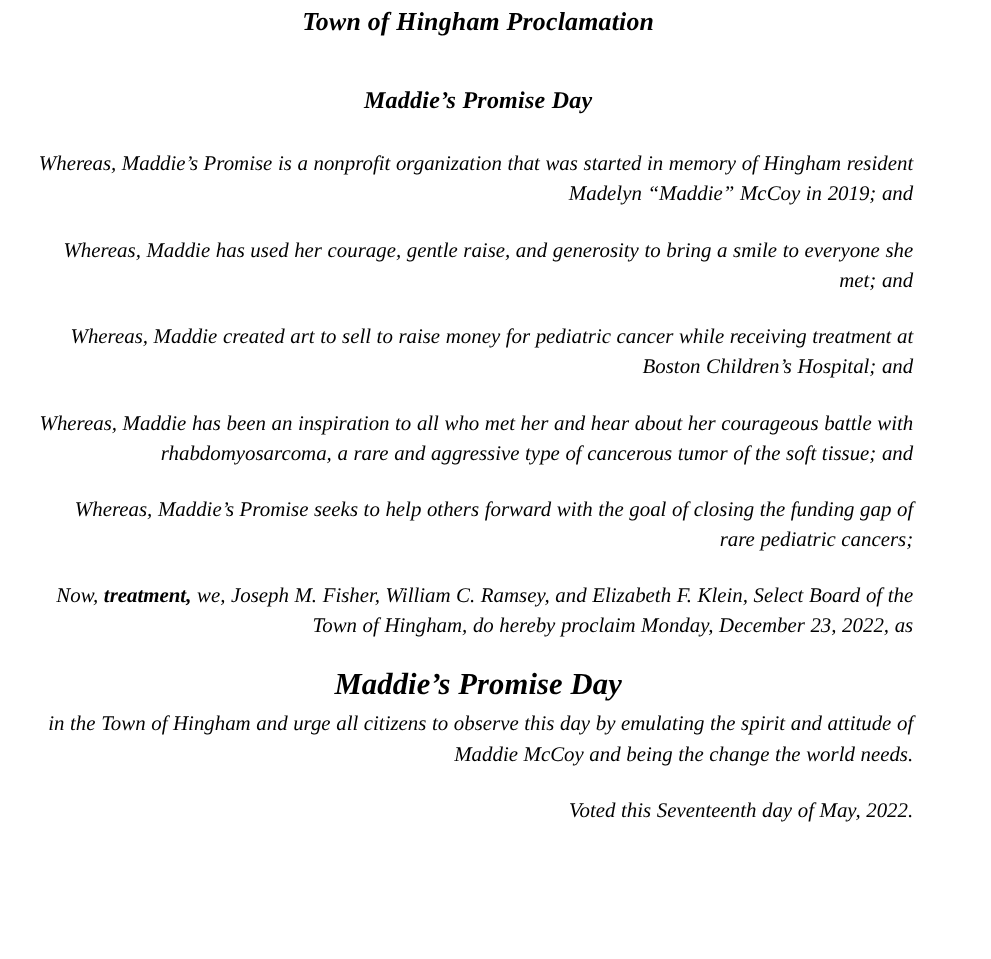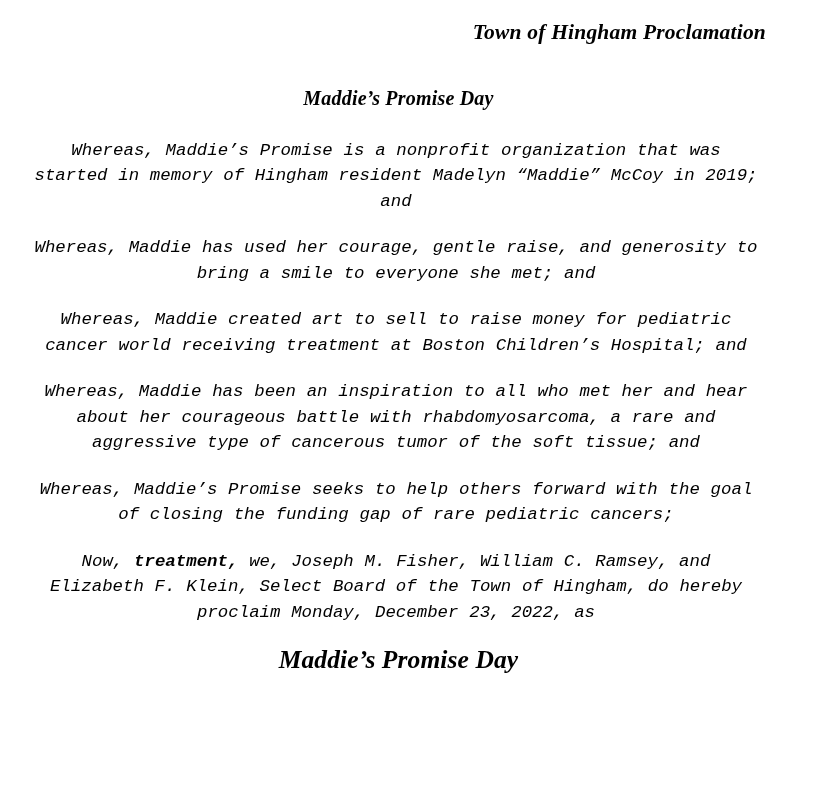--- a/index.html
+++ b/index.html
@@ -19,27 +19,27 @@
   .page {
     position: relative;
     width: 826px;
     height: 799px;
     box-sizing: border-box;
     padding: 0 50px 0 31px;
   }
 
   
   .title-main {
-    text-align: right;
+    text-align: center;
     font-weight: bold;
     font-style: italic;
     font-size: 21.5px;
     letter-spacing: 0.2px;
     line-height: 1;
-    padding-top: 22px;
+    padding-top: 8px;
     margin: 0;
     padding-right: 10px;
   }
 
   .title-sub {
     text-align: center;
     font-weight: bold;
     font-style: italic;
     font-size: 20px;
     letter-spacing: 0.2px;
@@ -66,23 +66,22 @@
   .body-block {
     padding-top: 30px;
     padding-right: 15px;
   }
 
   .para {
     font-style: italic;
     font-size: 17.4px;
     line-height: 25.5px;
     margin: 0 0 21px 0;
-    text-align: center;
+    text-align: right;
     word-spacing: 0.3px;
-    font-family: Liberation Mono, monospace;
   }
 
   .para:last-child {
     margin-bottom: 0;
   }
 
   .para .bold-piece {
     font-weight: bold;
   }
 
@@ -100,23 +99,27 @@
 
 <div class="page">
 
   <h1 class="title-main">Town of Hingham Proclamation</h1>
 
   <h2 class="title-sub">Maddie’s Promise Day</h2>
 
   <div class="body-block">
     <p class="para">Whereas, Maddie’s Promise is a nonprofit organization that was started in memory of Hingham resident Madelyn “Maddie” McCoy in 2019; and</p>
     <p class="para">Whereas, Maddie has used her courage, gentle raise, and generosity to bring a smile to everyone she met; and</p>
-    <p class="para">Whereas, Maddie created art to sell to raise money for pediatric cancer world receiving treatment at Boston Children’s Hospital; and</p>
+    <p class="para">Whereas, Maddie created art to sell to raise money for pediatric cancer while receiving treatment at Boston Children’s Hospital; and</p>
     <p class="para">Whereas, Maddie has been an inspiration to all who met her and hear about her courageous battle with rhabdomyosarcoma, a rare and aggressive type of cancerous tumor of the soft tissue; and</p>
     <p class="para">Whereas, Maddie’s Promise seeks to help others forward with the goal of closing the funding gap of rare pediatric cancers;</p>
 
     <p class="para"><span>Now, </span><span class="bold-piece">treatment,</span><span> we, Joseph M. Fisher, William C. Ramsey, and Elizabeth F. Klein, Select Board of the Town of Hingham, do hereby proclaim Monday, December 23, 2022, as</span></p>
   </div>
 
   <h2 class="title-big">Maddie’s Promise Day</h2>
 
+  <div class="tail-block">
+    <p class="para">in the Town of Hingham and urge all citizens to observe this day by emulating the spirit and attitude of Maddie McCoy and being the change the world needs.</p>
+    <p class="para">Voted this Seventeenth day of May, 2022.</p>
+  </div>
 
 </div>
 
 </body></html>

